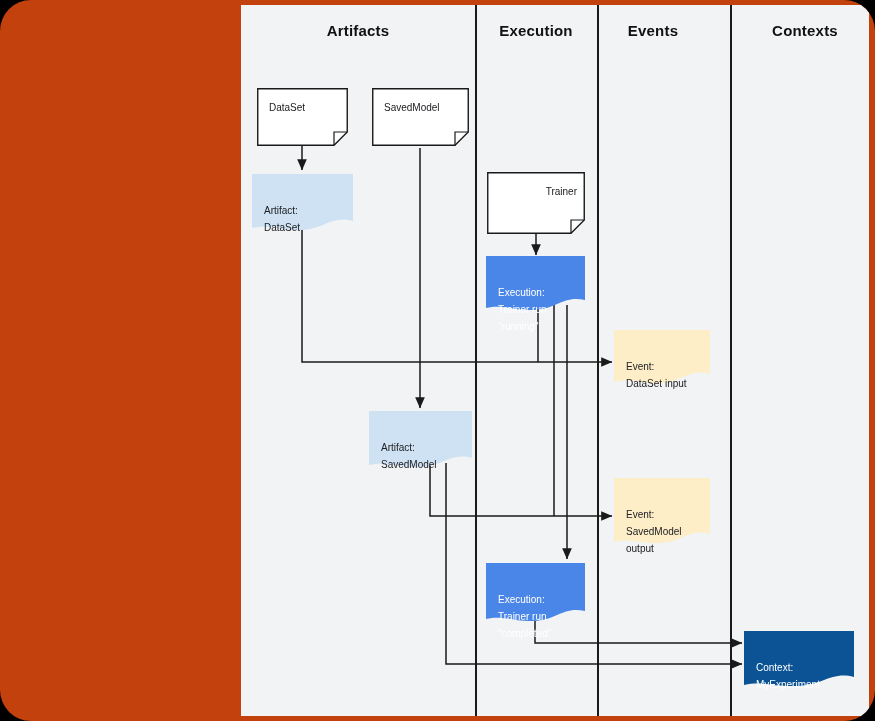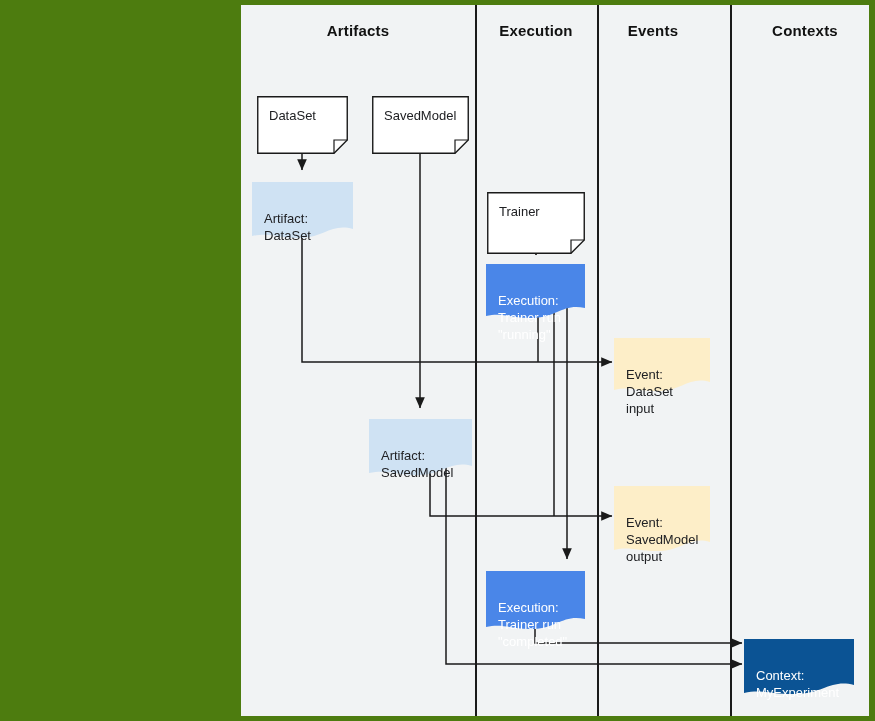--- a/index.html
+++ b/index.html
@@ -1,22 +1,23 @@
 <!DOCTYPE html>
 <html><head>
 <meta charset="utf-8">
 <title>MLMD Diagram</title>
 <style>
   html,body{margin:0;padding:0;background:#000;}
   #root{
     position:relative;
     width:875px;height:721px;
-    background:#4d7c0f;
+    background:#c2410c;
     font-family:"Liberation Sans","DejaVu Sans",sans-serif;
     overflow:hidden;
+    border-radius:31px;
   }
   #panel{
     position:absolute;
     left:241px;top:5px;
     width:628px;height:711px;
     background:#f1f3f4;
   }
   .col-divider{
     position:absolute;
     top:0;bottom:0;
@@ -35,24 +36,23 @@
   svg#wires{
     position:absolute;
     left:0;top:0;
     width:875px;height:721px;
     overflow:visible;
     pointer-events:none;
   }
   .node{
     position:absolute;
     box-sizing:border-box;
-    font-size:13px;
+    font-size:10px;
     line-height:17px;
     color:#202124;
-    margin-top:8px;
   }
   .node .label{
     position:absolute;
     left:12px;top:11px;
     right:8px;
     white-space:pre-line;
   }
   .doc-node{ }
   .doc-node svg{position:absolute;left:0;top:0;}
   .wavy-node svg{position:absolute;left:0;top:0;}
@@ -115,21 +115,21 @@
   </div>
 
   <div class="node doc-node" style="left:372px;top:88px;width:97px;height:58px;">
     <svg width="97" height="58" viewBox="0 0 97 58" xmlns="http://www.w3.org/2000/svg">
       <path d="M0.75,0.75 H96.25 V44 L83,57.25 H0.75 Z" fill="#ffffff" stroke="#1a1a1a" stroke-width="1.4"></path>
       <path d="M96.25,44 L83,44 L83,57.25" fill="none" stroke="#1a1a1a" stroke-width="1.2"></path>
     </svg>
     <span class="label lbl-dark">SavedModel</span>
   </div>
 
-  <div class="node doc-node" style="left:487px;top:184px;width:98px;height:58px;">
+  <div class="node doc-node" style="left:487px;top:172px;width:98px;height:58px;text-align:right;">
     <svg width="98" height="62" viewBox="0 0 98 62" xmlns="http://www.w3.org/2000/svg">
       <path d="M0.75,0.75 H97.25 V48 L84,61.25 H0.75 Z" fill="#ffffff" stroke="#1a1a1a" stroke-width="1.4"></path>
       <path d="M97.25,48 L84,48 L84,61.25" fill="none" stroke="#1a1a1a" stroke-width="1.2"></path>
     </svg>
     <span class="label lbl-dark">Trainer</span>
   </div>
 
   <div class="node wavy-node" style="left:252px;top:174px;width:101px;height:58px;">
     <svg width="101" height="58" viewBox="0 0 101 58" xmlns="http://www.w3.org/2000/svg">
       <path d="M0,0 H101 V47 C80,41 72,55 50,56 C28,57 20,50 0,54 Z" fill="#cfe2f3"></path>

